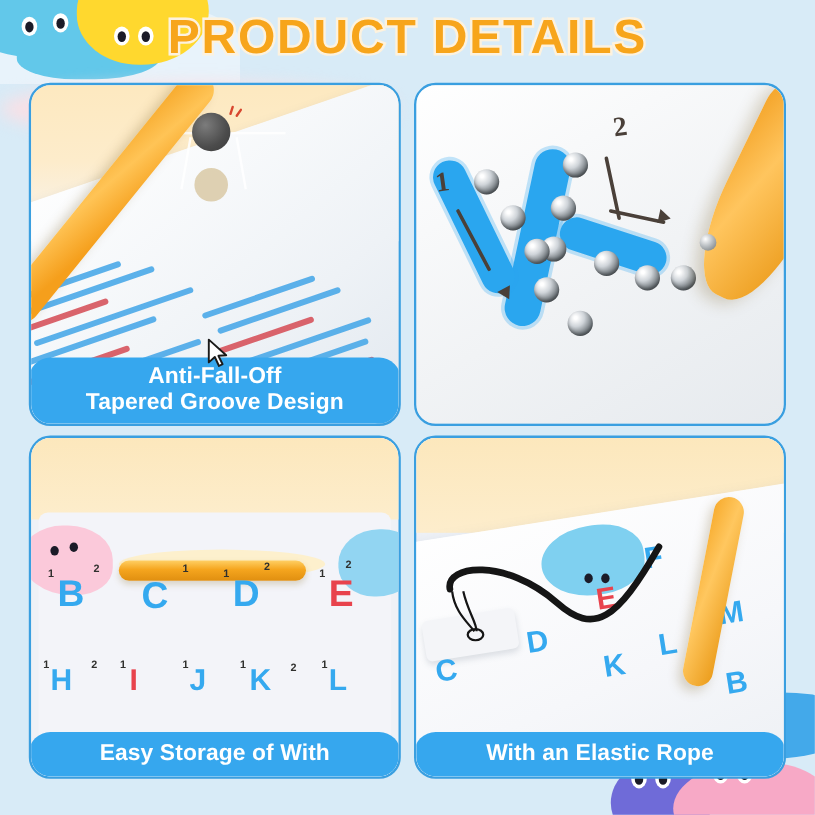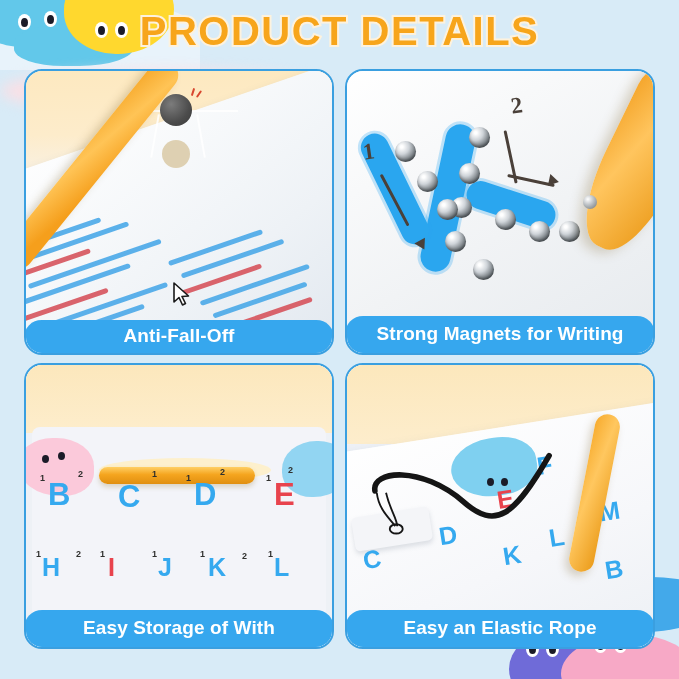--- a/index.html
+++ b/index.html
@@ -367,20 +367,21 @@
         <div class="spark" style="left:50px;top:0px;transform:rotate(18deg);"></div>
         <div class="spark" style="left:56px;top:2px;transform:rotate(35deg);"></div>
         <div id="p1-ball"></div>
         <div id="p1-ball-low"></div>
       </div>
 
       <div id="p1-pen"></div>
     </div>
     <div class="caption two-line">
       <div>Anti-Fall-Off</div>
+      <div>Tapered Groove Design</div>
     </div>
   </div>
 
   <div class="panel">
     <div class="photo">
       <div id="p2-bg"></div>
 
       <div class="k-bar" style="left:86px;top:52px;width:30px;height:150px;transform:rotate(12deg);"></div>
       <div class="k-bar" style="left:34px;top:58px;width:28px;height:120px;transform:rotate(-26deg);"></div>
       <div class="k-bar" style="left:118px;top:120px;width:92px;height:28px;transform:rotate(18deg);"></div>
@@ -401,23 +402,20 @@
       <div class="arrow-line" style="left:34px;top:102px;width:58px;transform:rotate(62deg);transform-origin:left center;"></div>
       <div class="arrow-head" style="left:70px;top:168px;transform:rotate(62deg);"></div>
 
       <div class="stroke-num" style="left:164px;top:22px;">2</div>
       <div class="arrow-line" style="left:158px;top:58px;width:54px;transform:rotate(78deg);transform-origin:left center;"></div>
       <div class="arrow-line" style="left:160px;top:108px;width:48px;transform:rotate(12deg);"></div>
       <div class="arrow-head" style="left:202px;top:104px;transform:rotate(12deg);"></div>
 
       <div id="p2-pen"></div>
       <div id="p2-tip"></div>
-    </div>
-    <div class="caption">
-      <div>Strong Magnets for Writing</div>
     </div>
   </div>
 
   <div class="panel">
     <div class="photo">
       <div id="p3-bg"></div>
       <div id="p3-cream"></div>
       <div id="p3-panelwhite"></div>
       <div id="p3-pink-blob"></div>
       <div class="eye" style="left:16px;top:32%;width:7px;height:8px;"></div>
@@ -479,21 +477,21 @@
       <svg id="p4-rope" viewBox="0 0 230 140">
         <path class="rope-path" d="M10 42 C 6 20, 60 14, 106 54 C 140 84, 160 70, 198 4"></path>
         <path class="rope-thin" d="M12 44 C 14 62, 26 72, 32 80"></path>
         <path class="rope-thin" d="M22 44 C 26 62, 34 72, 34 80"></path>
         <ellipse class="rope-thin" cx="33" cy="83" rx="7" ry="5"></ellipse>
       </svg>
 
       <div id="p4-pen"></div>
     </div>
     <div class="caption">
-      <div>Easy an Elastic Rope</div>
+      <div>With an Elastic Rope</div>
     </div>
   </div>
 
 </div>
 
 <svg id="cursor" width="20" height="26" viewBox="0 0 20 26">
   <path d="M2 1 L2 20 L7 15.5 L10.5 23 L13.5 21.5 L10 14.5 L16.5 14 Z" fill="#ffffff" stroke="#1a1a1a" stroke-width="1.6" stroke-linejoin="round"></path>
 </svg>
 
 </body></html>

